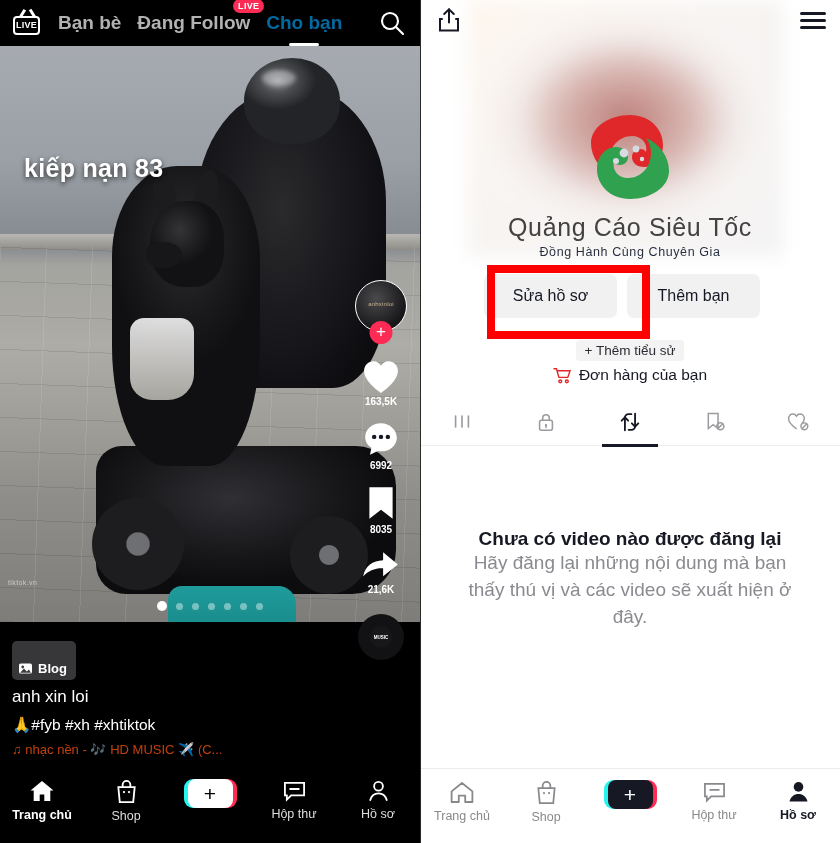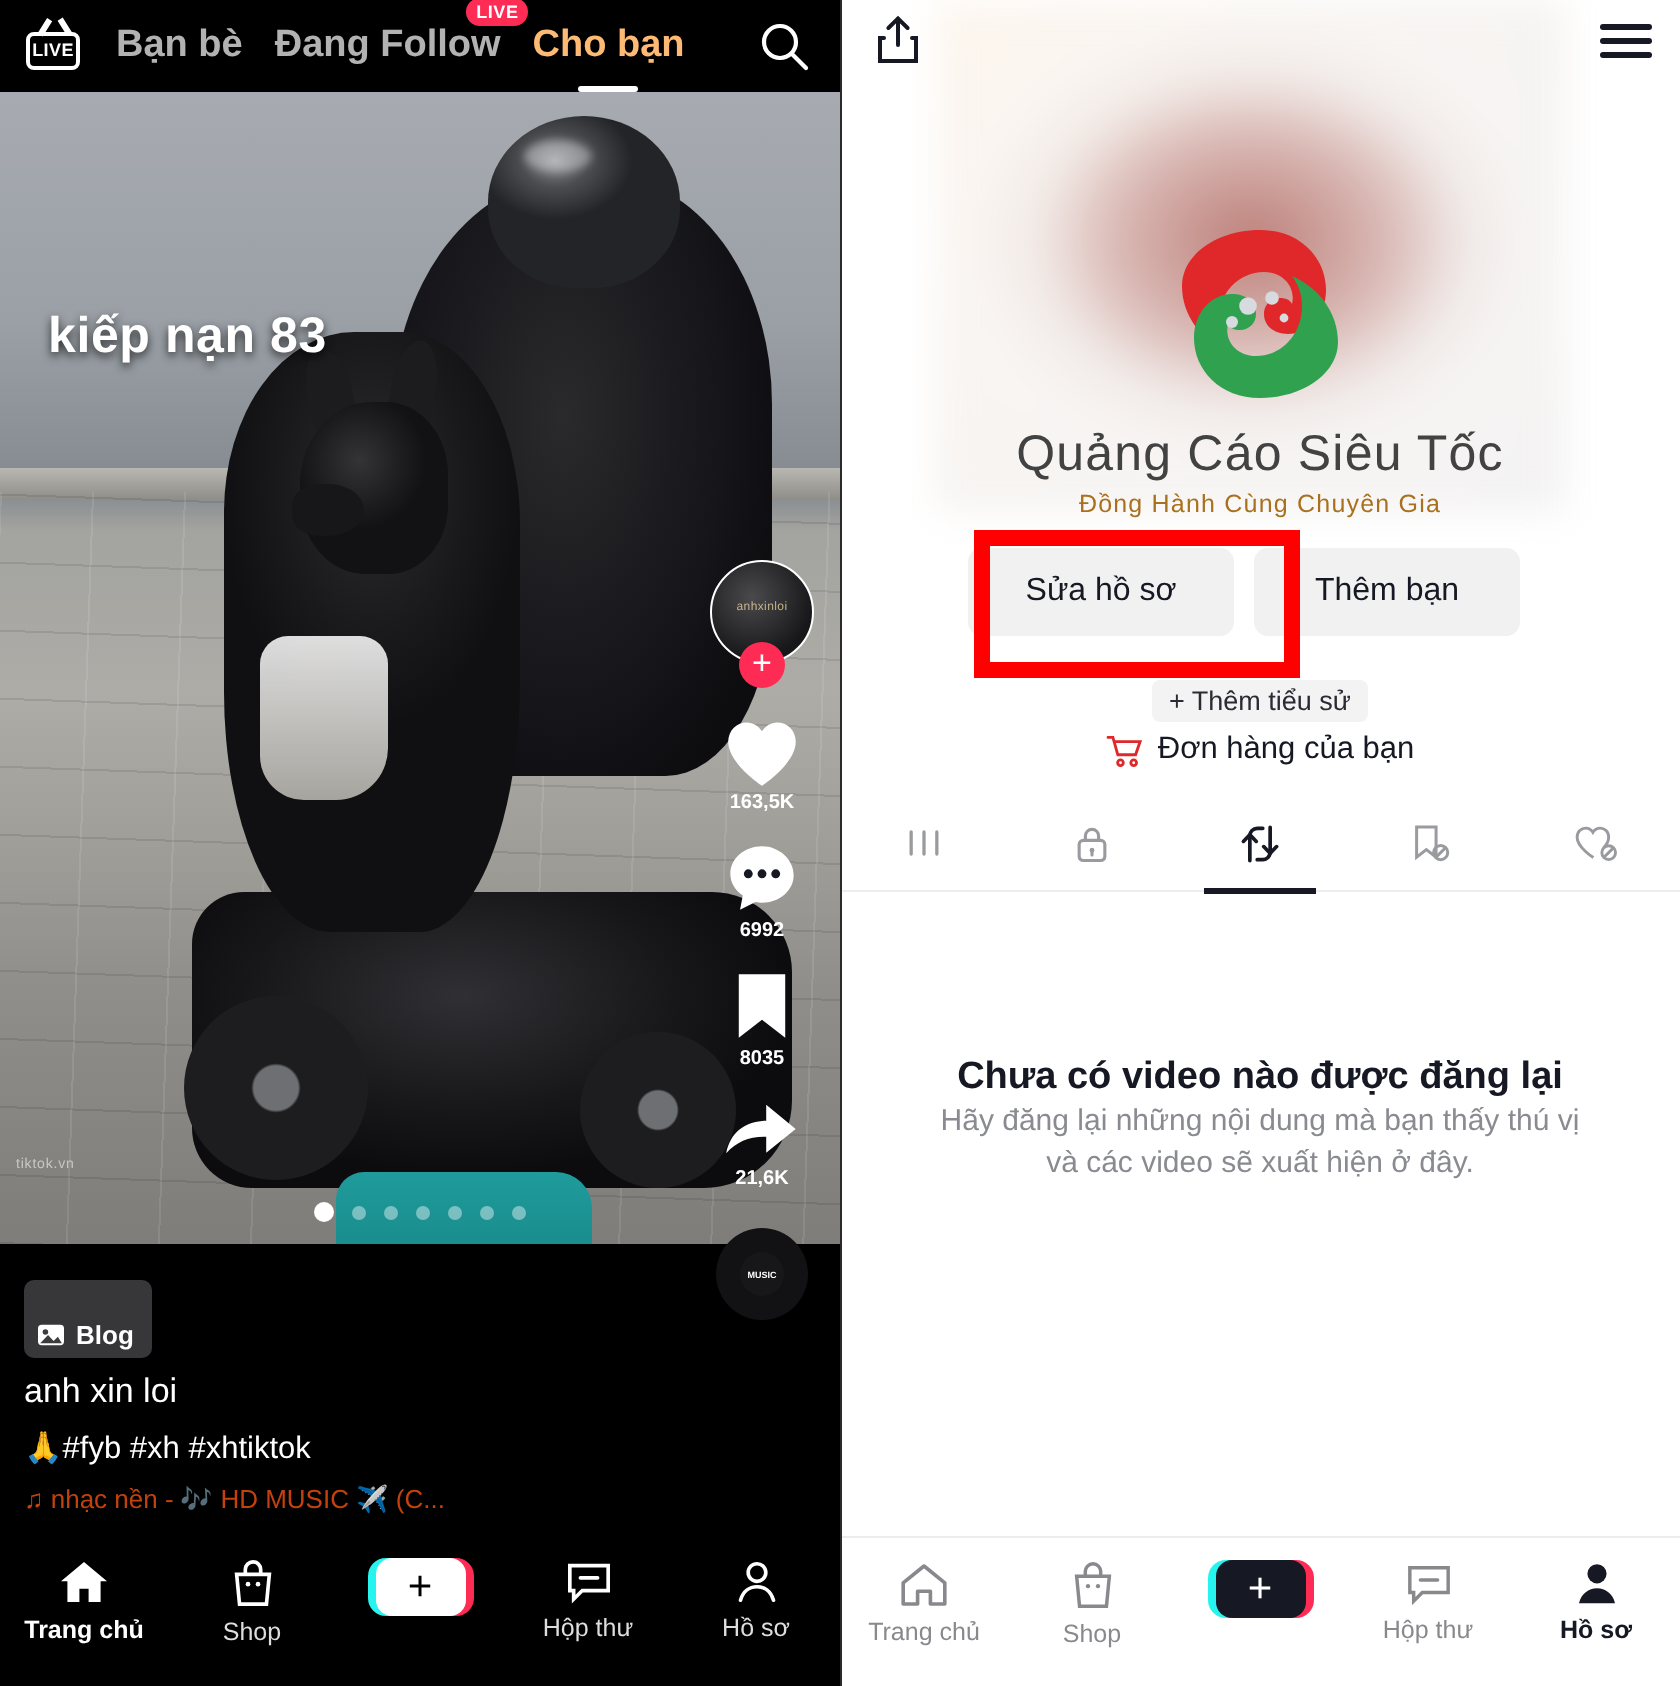--- a/index.html
+++ b/index.html
@@ -39,21 +39,21 @@
     position: absolute; left: 3px; top: 6px; width: 27px; height: 19px;
     color: #fff; font-size: 9px; font-weight: bold; letter-spacing: .2px;
     display: flex; align-items: center; justify-content: center;
   }
 
   .feed-tabs { display: flex; align-items: center; gap: 16px; margin-left: 14px; }
   .feed-tab {
     position: relative; color: #b2b2b2; font-size: 19px; font-weight: bold;
     white-space: nowrap;
   }
-  .feed-tab.active { color: #fdba74; }
+  .feed-tab.active { color: #0369a1; }
   .feed-tab.active::after {
     content: ""; position: absolute; left: 50%; transform: translateX(-50%);
     bottom: -12px; width: 30px; height: 3px; background: #fff; border-radius: 2px;
   }
   .live-badge {
     position: absolute; right: -14px; top: -13px;
     background: #fe2c55; color: #fff; font-size: 9px; font-weight: bold;
     padding: 1.5px 5px 2px; border-radius: 8px; letter-spacing: .3px;
   }
   .search-btn {
@@ -270,21 +270,21 @@
   }
   .wm {
     position: absolute; left: 0; top: 105px; width: 420px; z-index: 8;
     text-align: center; pointer-events: none;
   }
   .wm-logo { position: relative; width: 108px; height: 104px; margin: 0 auto 4px; }
   .wm-title {
     font-family: "Liberation Sans", sans-serif;
     font-size: 25px; color: #2a2a2a; letter-spacing: .6px; opacity: .88;
   }
-  .wm-sub { font-size: 12.5px; color: #a16207; letter-spacing: .6px; margin-top: 3px; opacity: .9; }
+  .wm-sub { font-size: 12.5px; color: #0f172a; letter-spacing: .6px; margin-top: 3px; opacity: .9; }
 
   .btn-row {
     position: absolute; left: 0; top: 274px; width: 404px; z-index: 12;
     display: flex; justify-content: center; gap: 10px;
   }
   .pill {
     background: #f1f1f2; color: #161823; font-size: 16px;
     padding: 13px 0; border-radius: 7px; text-align: center; min-width: 133px;
   }
   .add-bio-wrap {
@@ -316,21 +316,21 @@
   }
   .ptab.active::after {
     content: ""; position: absolute; left: 50%; transform: translateX(-50%);
     bottom: -1px; width: 56px; height: 2.6px; background: #161823;
   }
 
   .empty-state {
     position: absolute; left: 0; top: 528px; width: 420px; text-align: center; z-index: 12;
   }
   .empty-title { font-size: 19px; font-weight: bold; color: #161823; }
-  .empty-sub { font-size: 15px; color: #8a8b90; line-height: 1.42; padding: 0 48px; }
+  .empty-sub { font-size: 19px; color: #8a8b90; line-height: 1.42; padding: 0 48px; }
 
   .divider-v {
     position: absolute; left: 420px; top: 0; width: 1px; height: 843px;
     background: #2a2a2a; z-index: 50;
   }
 </style>
 </head>
 <body>
 
 <div id="root">

